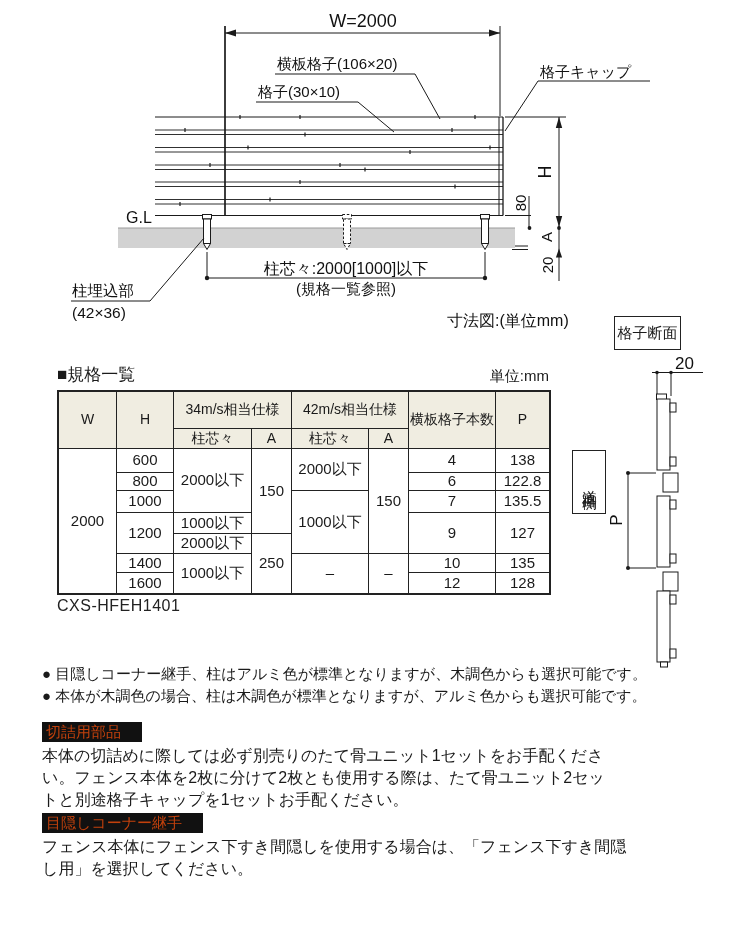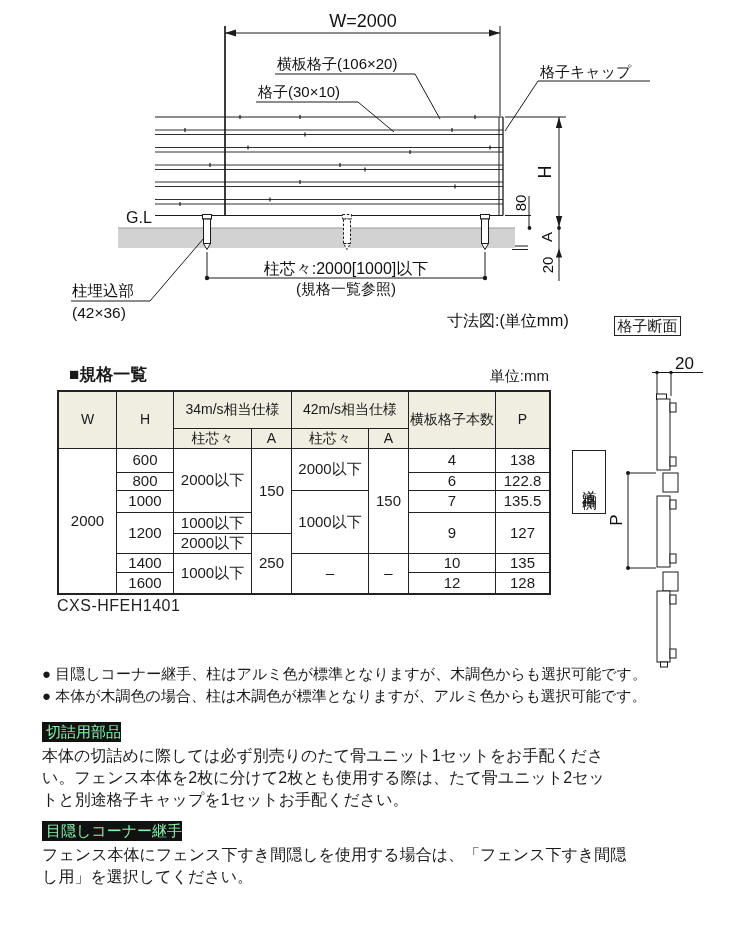--- a/index.html
+++ b/index.html
@@ -6,34 +6,34 @@
   body{
     width:740px;height:938px;position:relative;background:#ffffff;
     font-family:"Liberation Sans","DejaVu Sans",sans-serif;color:#1a1a1a;
     overflow:hidden;
   }
   .abs{position:absolute;}
   svg text{fill:#111;stroke:none;font-family:"Liberation Sans","DejaVu Sans",sans-serif;}
 
   
   #section-title-box{
-    left:614px;top:316px;width:67px;height:20px;border:1.5px solid #222;
+    left:614px;top:316px;width:67px;height:34px;border:1.5px solid #222;
     display:flex;align-items:center;justify-content:center;font-size:15px;
     box-sizing:border-box;background:#fff;
   }
   #road-side-box{
     left:572px;top:450px;width:34px;height:64px;border:1.5px solid #222;
     display:flex;align-items:center;justify-content:center;font-size:15px;
     writing-mode:vertical-rl;letter-spacing:3px;box-sizing:border-box;background:#fff;
   }
 
   
   #spec-area{left:57px;top:364px;width:492px;}
   #spec-head{display:flex;justify-content:space-between;align-items:flex-end;height:22px;}
-  #spec-title{font-size:17px;font-weight:bold;margin-left:12px;}
+  #spec-title{font-size:17px;font-weight:normal;}
   #spec-unit{font-size:15px;}
   #spec-grid{
     display:grid;margin-top:4px;
     grid-template-columns:58px 57px 78px 40px 77px 40px 87px 53px;
     grid-template-rows:37px 20px 24px 18px 22px 21px 20px 19px 20px;
     border:2px solid #222;width:490px;background:#fff;
   }
   .cell{
     border-right:1px solid #222;border-bottom:1px solid #222;
     display:flex;align-items:center;justify-content:center;
@@ -42,22 +42,22 @@
   .cell.hd{background:#f0ede1;font-size:14px;}
   .cell.lc{border-right:none;}
   .cell.lr{border-bottom:none;}
 
   #model-code{left:57px;top:597px;font-size:16px;letter-spacing:.5px;color:#222;}
 
   
   #notes{left:42px;top:663px;width:692px;}
   .bullet{font-size:15px;line-height:21.5px;}
   .note-section .sec-label{
-    display:inline-block;background:#111;color:#86efac;font-size:15px;
-    line-height:19px;padding:0 0 1px 4px;margin-bottom:3px;
+    display:inline-block;background:#111;color:#c2410c;font-size:15px;
+    line-height:19px;padding:0 21px 1px 4px;margin-bottom:3px;
   }
   .sec-line{font-size:16px;line-height:22px;}
 </style>
 </head>
 <body>
 
 <svg id="diagram" class="abs" style="left:0;top:0;" width="740" height="700" viewBox="0 0 740 700">
 
   <g stroke="#1a1a1a" stroke-width="1" fill="none">
 
@@ -298,18 +298,18 @@
   <div class="bullet">● 本体が木調色の場合、柱は木調色が標準となりますが、アルミ色からも選択可能です。</div>
 
   <div class="note-section" style="margin-top:16px">
     <div class="sec-label">切詰用部品</div>
     <div class="sec-line">本体の切詰めに際しては必ず別売りのたて骨ユニット1セットをお手配くださ</div>
     <div class="sec-line">い。フェンス本体を2枚に分けて2枚とも使用する際は、たて骨ユニット2セッ</div>
     <div class="sec-line">トと別途格子キャップを1セットお手配ください。</div>
   </div>
 
 
-  <div class="note-section" style="margin-top:10px">
+  <div class="note-section" style="margin-top:2px">
     <div class="sec-label">目隠しコーナー継手</div>
     <div class="sec-line">フェンス本体にフェンス下すき間隠しを使用する場合は、「フェンス下すき間隠</div>
     <div class="sec-line">し用」を選択してください。</div>
   </div>
 </div>
 
 </body></html>

